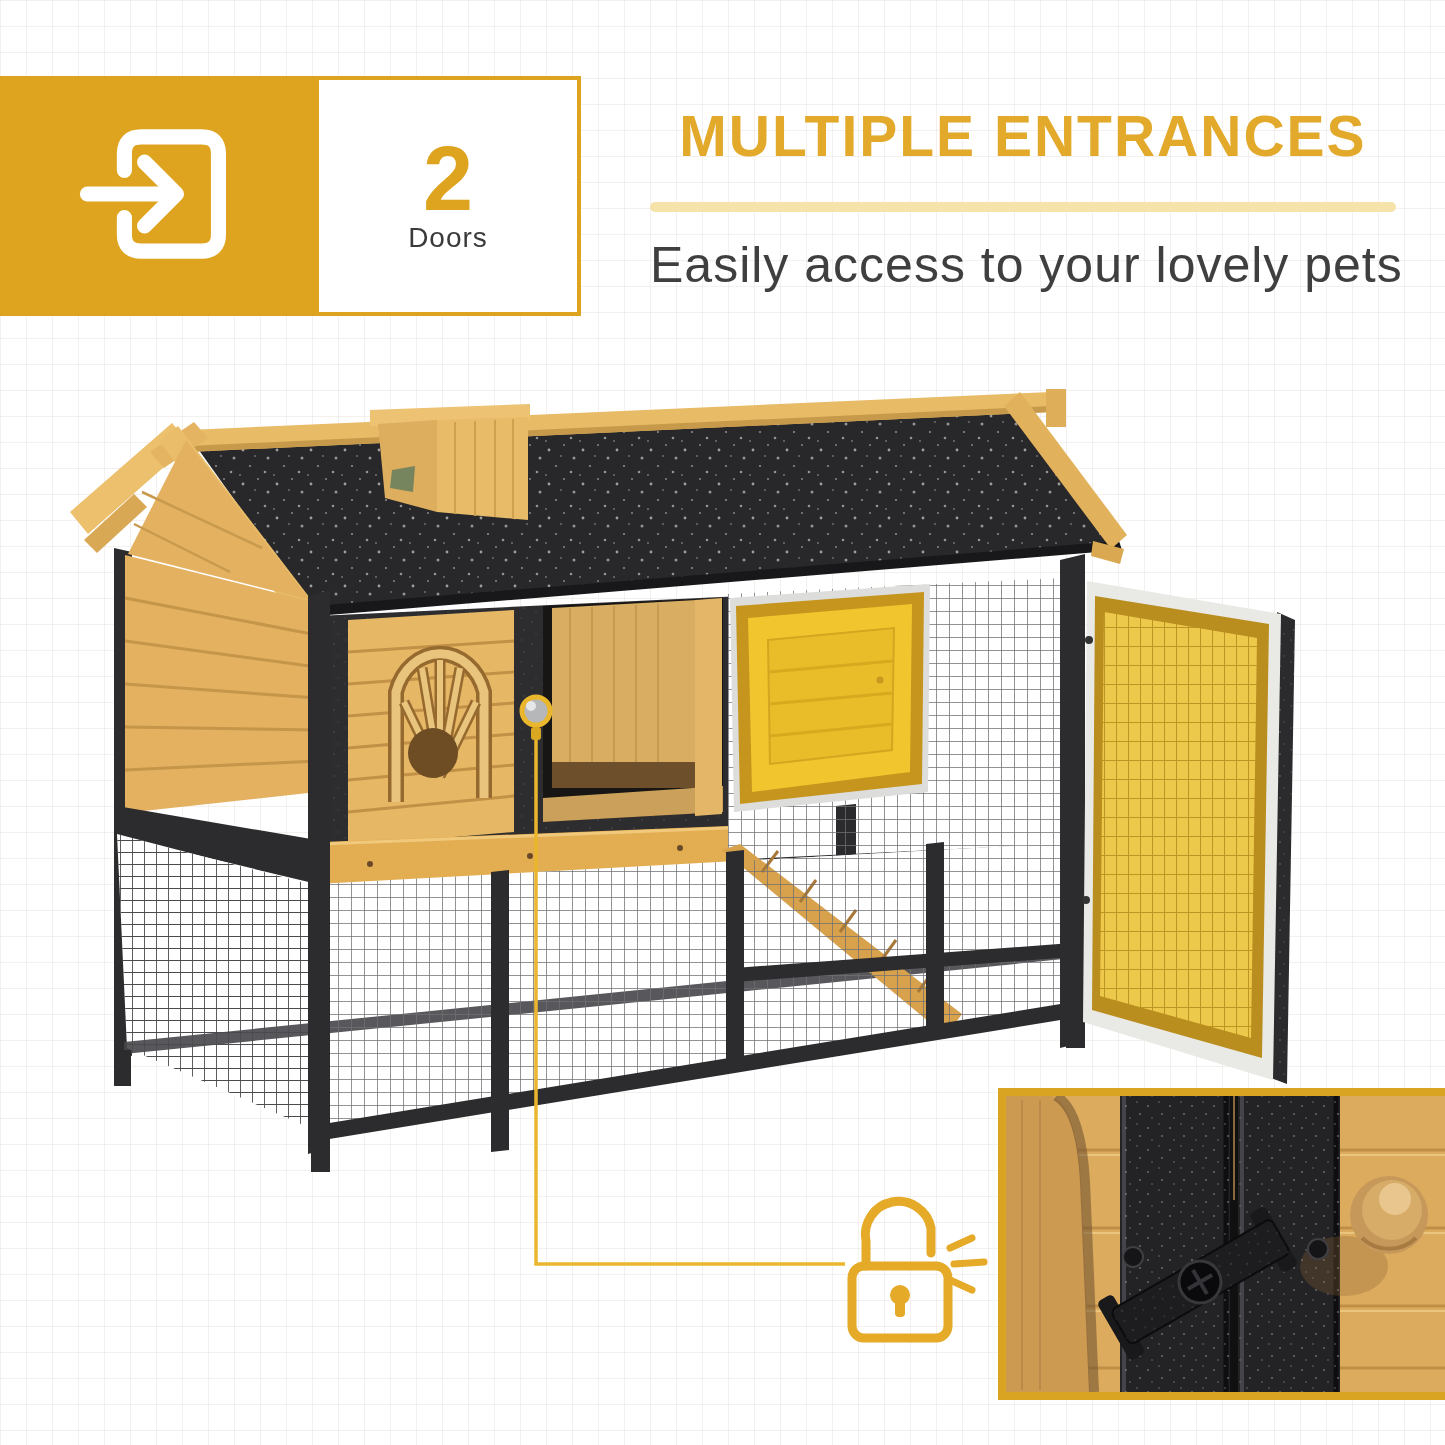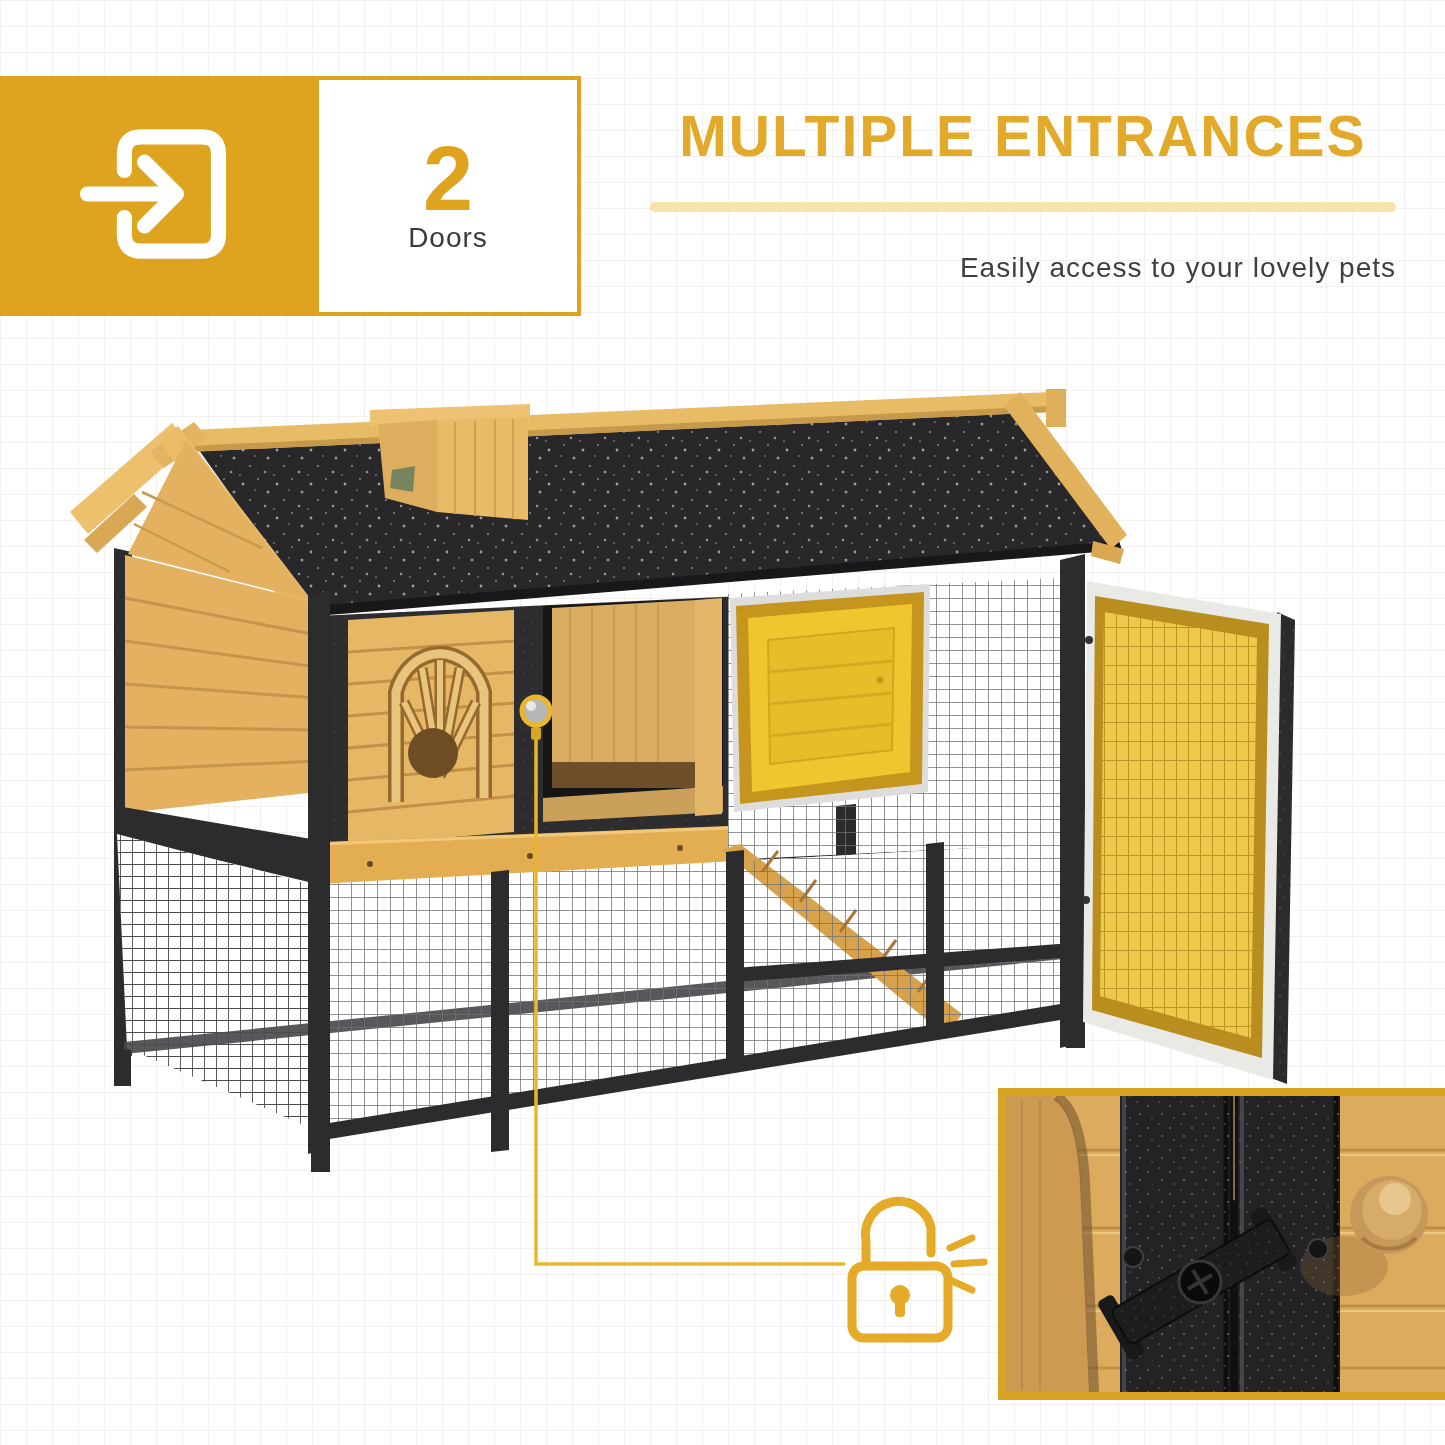--- a/index.html
+++ b/index.html
@@ -22,21 +22,21 @@
     display:flex;flex-direction:column;align-items:center;justify-content:center;
   }
   .badge-count{font-size:90px;font-weight:700;color:#dfa41f;line-height:.92;}
   .badge-line{font-size:28px;color:#3a3a3a;line-height:1.18;letter-spacing:1px;}
   .headline{position:absolute;left:650px;top:102px;width:746px;text-align:center;}
   .headline h1{
     margin:0;font-size:57px;line-height:68px;font-weight:700;
     color:#e2a92b;letter-spacing:2px;white-space:nowrap;
   }
   .divider{margin-top:32px;height:10px;background:#f6e3aa;border-radius:5px;}
-  .subtitle{margin-top:40px;font-size:28px;color:#3f3f3f;letter-spacing:1px;white-space:nowrap;text-align:right;}
+  .subtitle{margin-top:24px;font-size:50px;color:#3f3f3f;letter-spacing:1px;white-space:nowrap;text-align:right;}
   .photo-layer{position:absolute;left:0;top:0;width:1445px;height:1445px;}
 </style>
 </head>
 <body>
 
 <div class="canvas">
 
   <div class="badge-yellow">
     <span>
       <svg width="168" height="168" viewBox="0 0 100 100">

